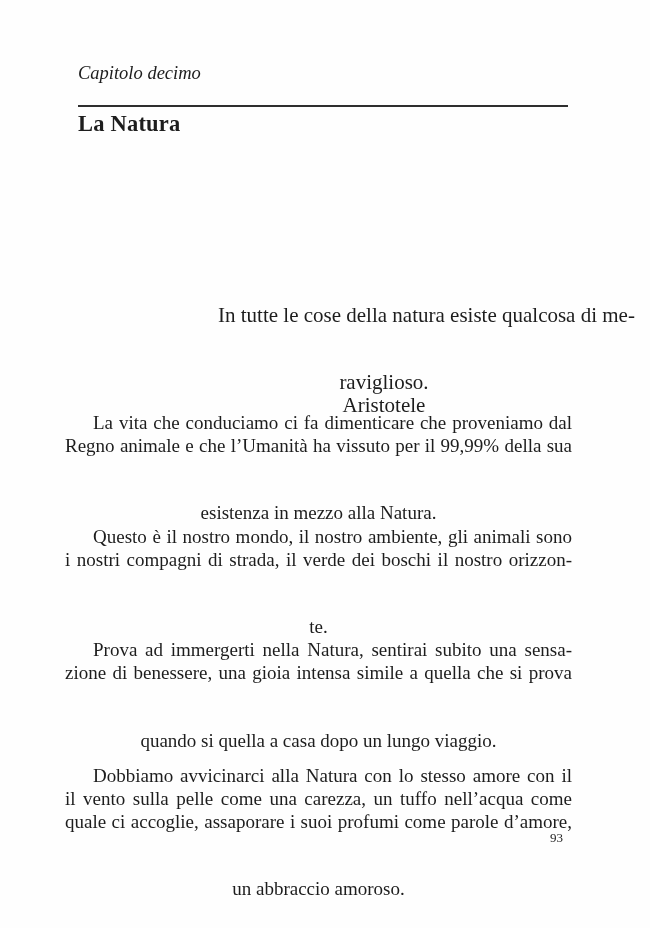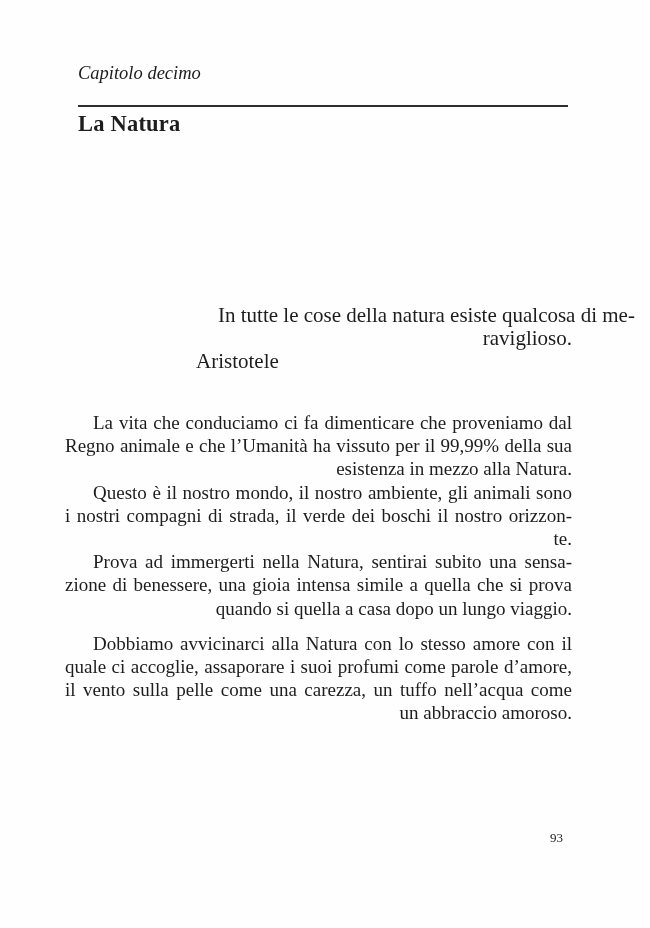--- a/index.html
+++ b/index.html
@@ -39,40 +39,40 @@
   .epigraph {
     position: absolute;
     left: 196px;
     top: 304px;
     width: 376px;
     margin: 0;
     font-size: 21px;
     line-height: 23.2px;
   }
   .epigraph .ind { text-indent: 22px; }
-  .eattr { text-align: left; }
+  .eattr { text-align: center; }
 
   
   .bodytext {
     position: absolute;
     left: 65px;
     top: 411px;
     width: 507px;
     font-size: 19px;
     line-height: 23.2px;
   }
   .bodytext .ind { text-indent: 28px; }
   .j {
     text-align: justify;
     text-align-last: justify;
     -moz-text-align-last: justify;
     text-justify: inter-word;
     white-space: nowrap;
   }
-  .l { text-align: right; }
+  .l { text-align: center; margin-top: 44px; }
   .para { margin: 0; }
   .para.gap { margin-top: 12px; }
 
   
   .pagenum {
     position: absolute;
     top: 826px;
     right: 87px;
     font-size: 13px;
     line-height: 23px;
@@ -110,22 +110,22 @@
     </div>
 
     <div class="para">
       <div class="j ind">Prova ad immergerti nella Natura, sentirai subito una sensa-</div>
       <div class="j">zione di benessere, una gioia intensa simile a quella che si prova</div>
       <div class="l">quando si quella a casa dopo un lungo viaggio.</div>
     </div>
 
     <div class="para gap">
       <div class="j ind">Dobbiamo avvicinarci alla Natura con lo stesso amore con il</div>
+      <div class="j">il vento sulla pelle come una carezza, un tuffo nell’acqua come</div>
       <div class="j">quale ci accoglie, assaporare i suoi profumi come parole d’amore,</div>
-      <div class="j">il vento sulla pelle come una carezza, un tuffo nell’acqua come</div>
       <div class="l">un abbraccio amoroso.</div>
     </div>
 
   </main>
 
   <div class="pagenum">93</div>
 
 </div>
 
 </body></html>

